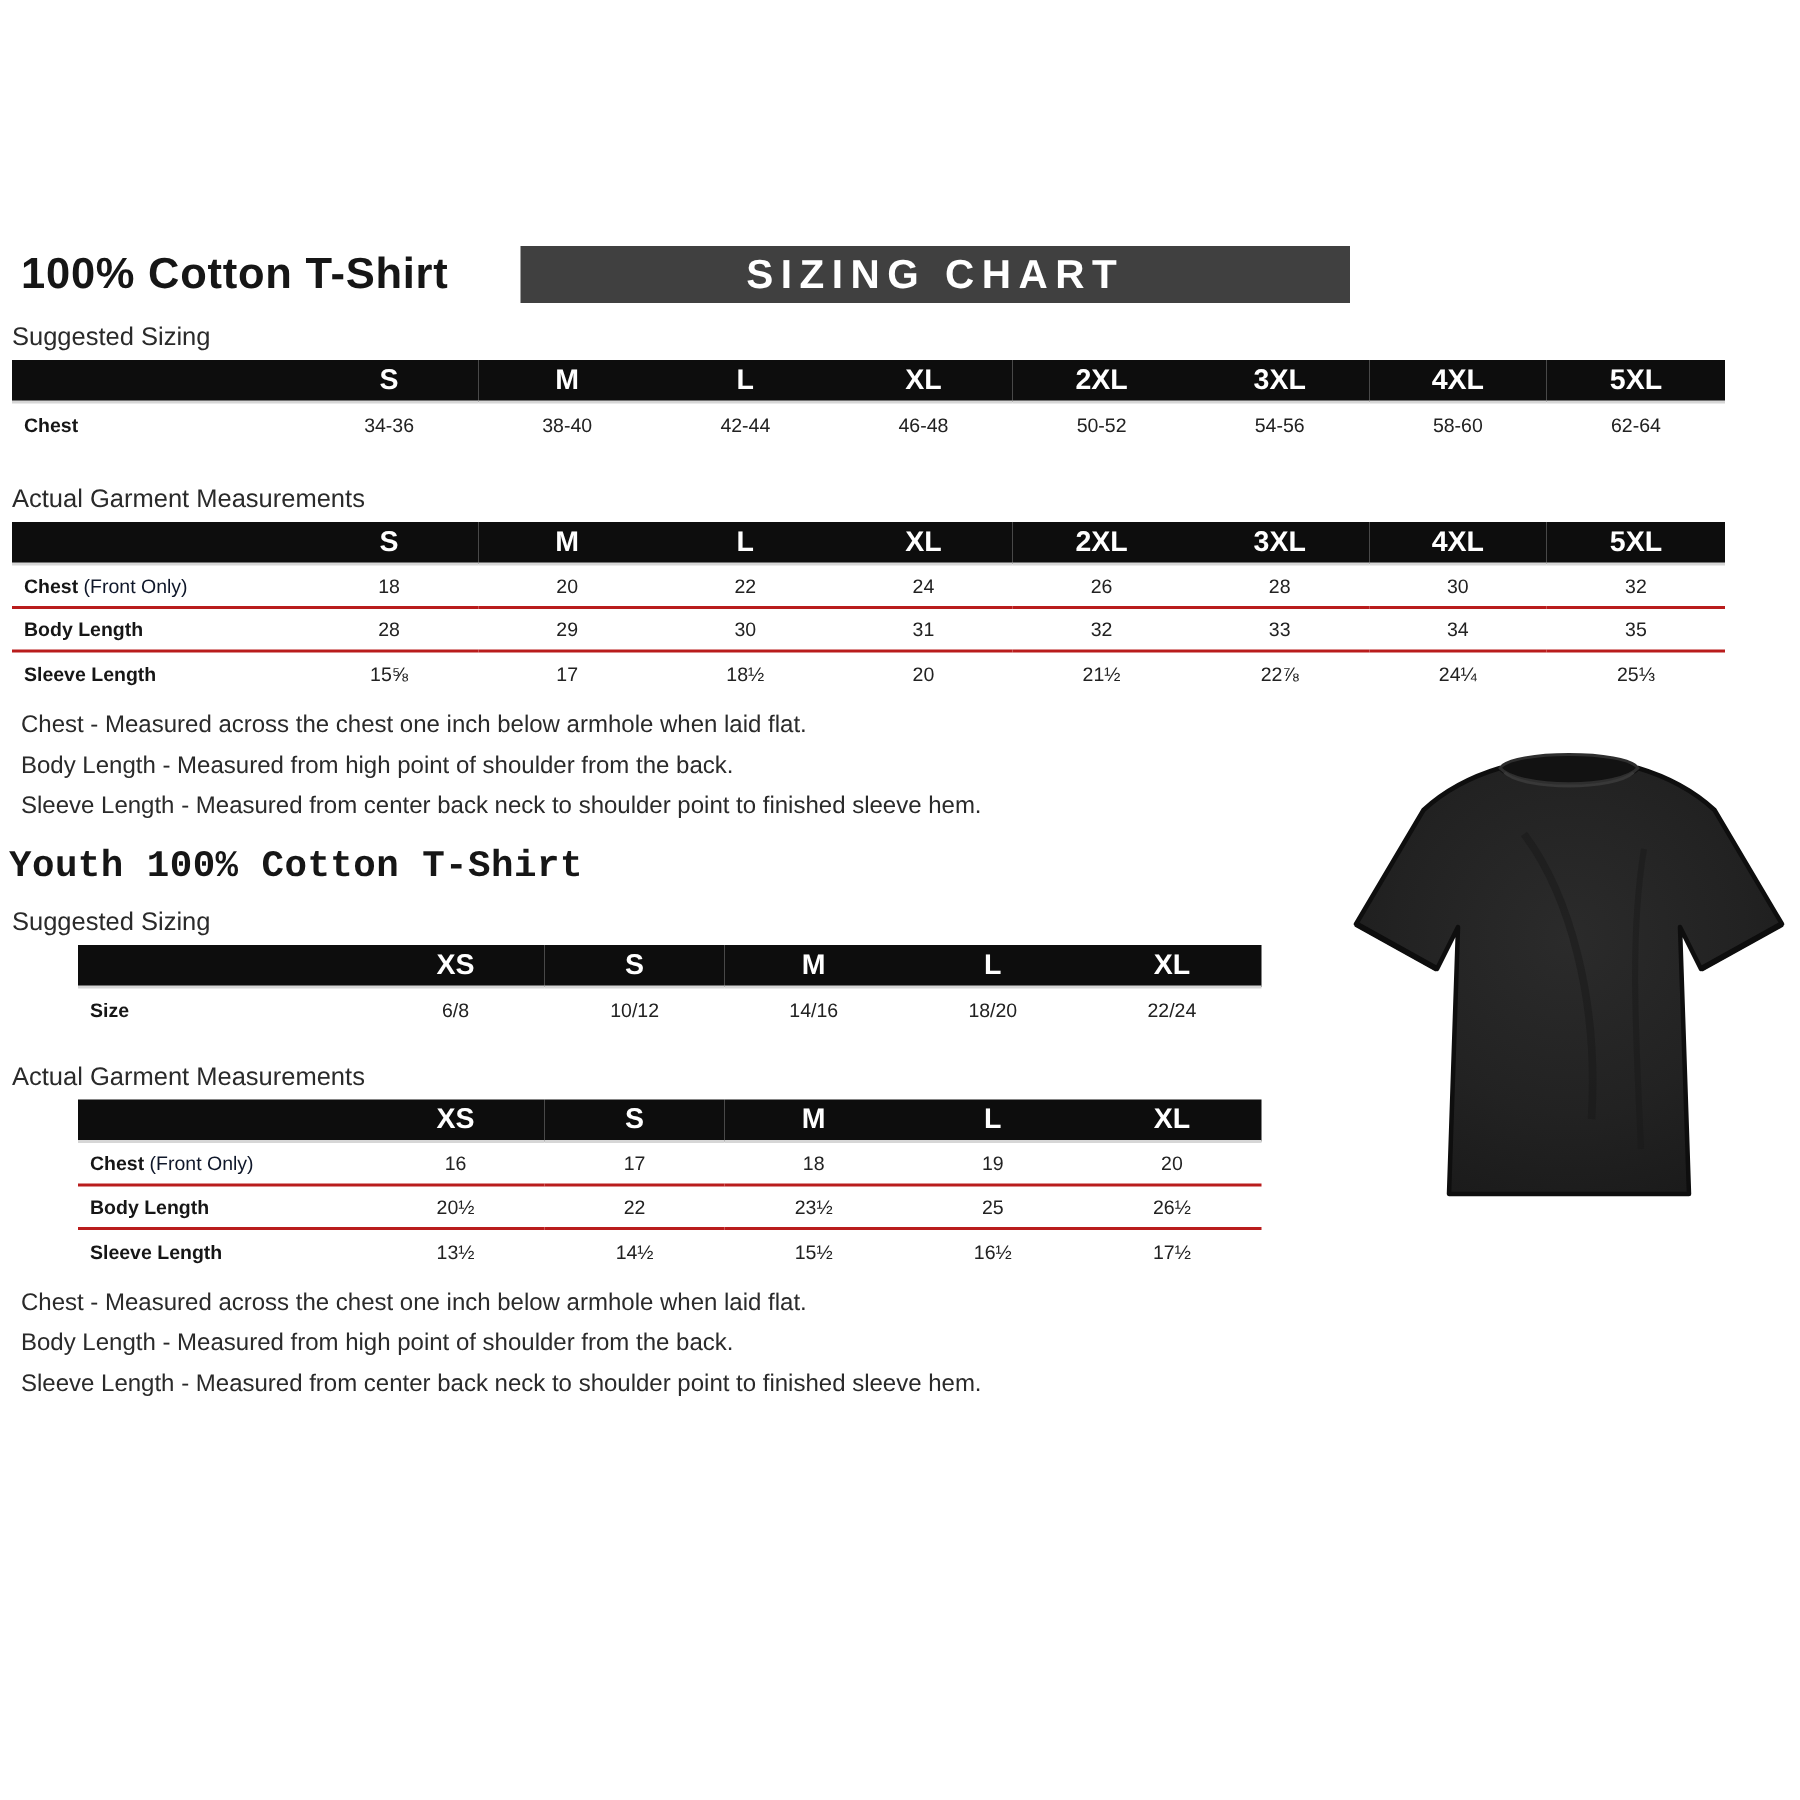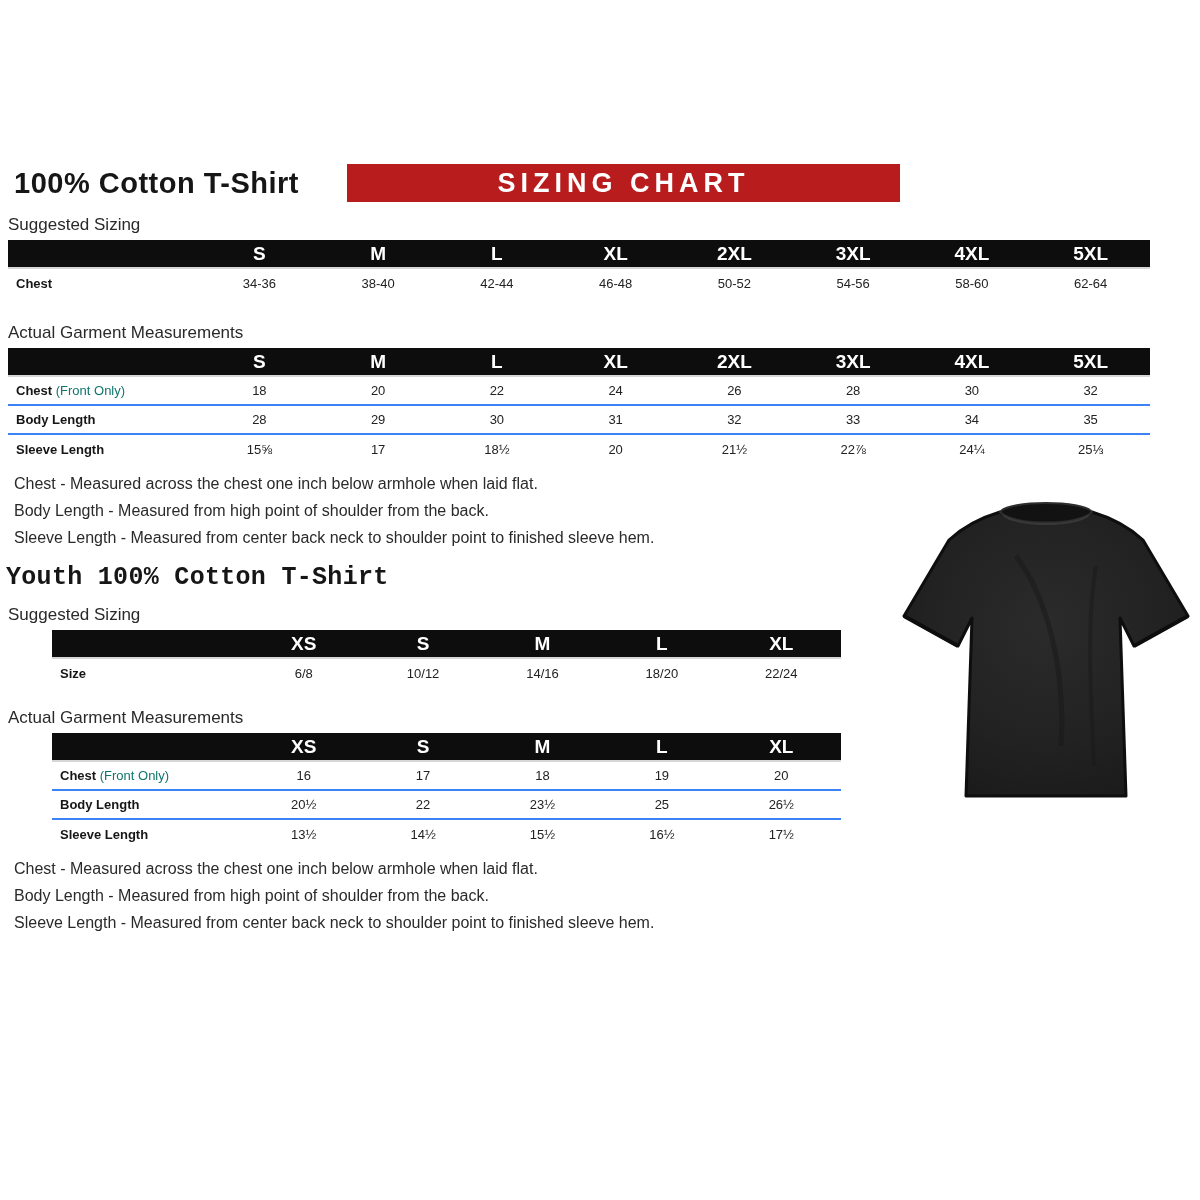--- a/index.html
+++ b/index.html
@@ -12,21 +12,21 @@
   }
   .page { position: relative; width: 1200px; height: 1200px; padding-top: 164px; }
 
   
   .header-row { display: flex; align-items: stretch; padding-left: 14px; height: 40px; }
   .page-title {
     font-size: 29px; font-weight: 600; letter-spacing: 0.5px;
     color: #161616; width: 333px; line-height: 38px; white-space: nowrap;
   }
   .banner {
-    width: 553px; height: 38px; background: #b91c1c;
+    width: 553px; height: 38px; background: #404040;
     display: flex; align-items: center; justify-content: center;
   }
   .banner span {
     color: #ffffff; font-size: 27px; font-weight: 800; letter-spacing: 5px; white-space: nowrap;
   }
 
   .section-label { font-size: 17px; color: #2a2a2a; margin-left: 8px; }
   .sl-1 { margin-top: 11px; }
   .sl-2 { margin-top: 26px; }
   .sl-3 { margin-top: 13px; }
@@ -40,23 +40,23 @@
   .tbl th.label-col { width: 192px; }
   .tbl thead th {
     background: #0d0d0d; color: #ffffff; font-size: 19px; font-weight: 700;
     height: 28px; text-align: center; padding: 0;
   }
   .tbl tbody td {
     text-align: center; font-size: 13px; height: 29px; color: #222222; padding: 0;
   }
   .tbl tbody td.label { text-align: left; padding-left: 8px; white-space: nowrap; }
   .tbl tbody td.label .lbl-main { font-weight: 700; color: #161616; }
-  .tbl tbody td.label .lbl-suffix { font-weight: 400; color: #0f766e; }
+  .tbl tbody td.label .lbl-suffix { font-weight: 400; color: #0f172a; }
   .tbl tbody tr td { border-top: 2px solid #d6d6d6; }
-  .tbl tbody tr + tr td { border-top: 2px solid #3b82f6; }
+  .tbl tbody tr + tr td { border-top: 2px solid #b91c1c; }
 
   
   .notes { margin: 13px 0 0 14px; }
   .notes p { font-size: 16px; color: #2a2a2a; line-height: 16px; margin-bottom: 11px; }
 
   .youth-title {
     font-size: 25px; font-weight: 700; color: #161616;
     margin: 17px 0 0 6px; letter-spacing: 0.3px; font-family: Liberation Mono, monospace;
   }
 

